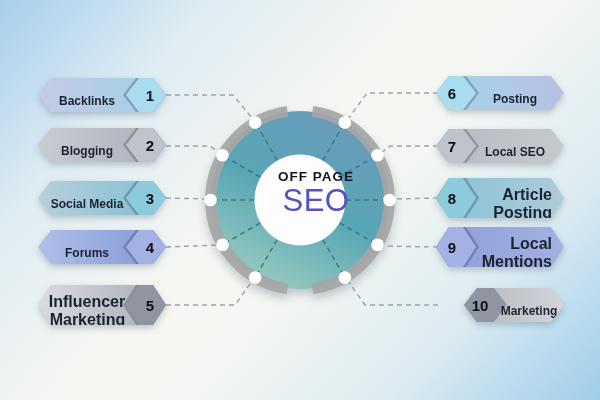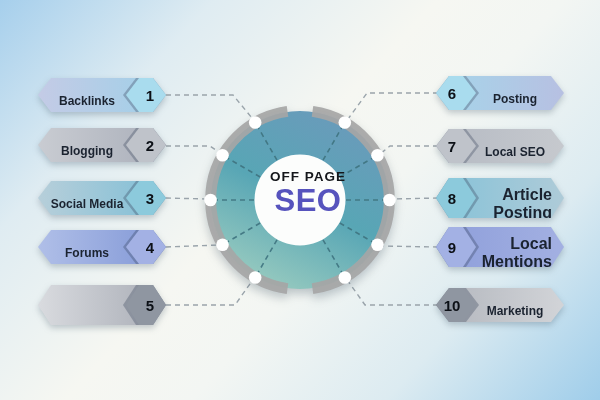--- a/index.html
+++ b/index.html
@@ -34,32 +34,32 @@
   
   .c1.left  .hex{background:linear-gradient(90deg,#c4cbe6,#9fd0e8);} .c1 .chunk{background:#a9dcee;}
   .c1.right .hex{background:linear-gradient(90deg,#a5d6ea,#b7c0e2);}
   .c2.left  .hex{background:linear-gradient(90deg,#c9ccd2,#aaafba);} .c2 .chunk{background:#bfc3ca;}
   .c2.right .hex{background:linear-gradient(90deg,#b5bac3,#c6c9ce);}
   .c3.left  .hex{background:linear-gradient(90deg,#b7cfda,#7fbed6);} .c3 .chunk{background:#8ccadc;}
   .c3.right .hex{background:linear-gradient(90deg,#85c2d8,#aecbd8);}
   .c4.left  .hex{background:linear-gradient(90deg,#b0bfe8,#8197d6);} .c4 .chunk{background:#a3b1e4;}
   .c4.right .hex{background:linear-gradient(90deg,#8d9eda,#a3b0e2);}
   .c5.left  .hex{background:linear-gradient(90deg,#d9dbdf,#a8acb5);} .c5 .chunk{background:#8f96a1;}
-  .c5.right .hex{background:linear-gradient(90deg,#b2b6bd,#d2d4d8);}
+  .c5.right .hex{background:linear-gradient(90deg,#b2b6bd,#d2d4d8);margin-left:28px;}
 
   
   .p1{left:38px;top:78px;}  .p2{left:38px;top:128px;} .p3{left:38px;top:181px;}
   .p4{left:38px;top:230px;} .p5{left:38px;top:285px;}
   .p6{left:436px;top:76px;} .p7{left:436px;top:129px;} .p8{left:436px;top:178px;}
   .p9{left:436px;top:227px;} .p10{left:436px;top:288px;}
 
   
-  .center-label{position:absolute;left:260px;top:169px;width:96px;text-align:center;z-index:5;}
+  .center-label{position:absolute;left:268px;top:169px;width:96px;text-align:center;z-index:5;}
   .cl-top{font-size:13.5px;font-weight:800;letter-spacing:1px;color:#14161a;}
-  .cl-main{font-size:31px;font-weight:700;letter-spacing:.5px;color:#5653bd;line-height:1.0;margin-top:1px;}
+  .cl-main{font-size:31px;font-weight:400;letter-spacing:.5px;color:#5653bd;line-height:1.0;margin-top:1px;}
 </style>
 </head>
 <body>
 
 <div class="stage">
 
   <svg class="overlay" width="600" height="400" viewBox="0 0 600 400">
     <defs>
       <linearGradient id="discGrad" x1="75%" y1="0%" x2="25%" y2="100%">
         <stop offset="0%" stop-color="#6b9abb"></stop>
@@ -150,20 +150,21 @@
     <div class="hex">
         <span class="chunk-sh"></span>
       <span class="chunk">4</span>
       <span class="lbl">Forums</span>
       </div>
   </div>
   <div class="pill left c5 p5 two">
     <div class="hex">
         <span class="chunk-sh"></span>
       <span class="chunk">5</span>
+      <span class="lbl">Influencer Marketing</span>
       </div>
   </div>
 
   <div class="pill right c1 p6">
     <div class="hex">
         <span class="chunk-sh"></span>
       <span class="chunk">6</span>
       <span class="lbl">Posting</span>
       </div>
   </div>

